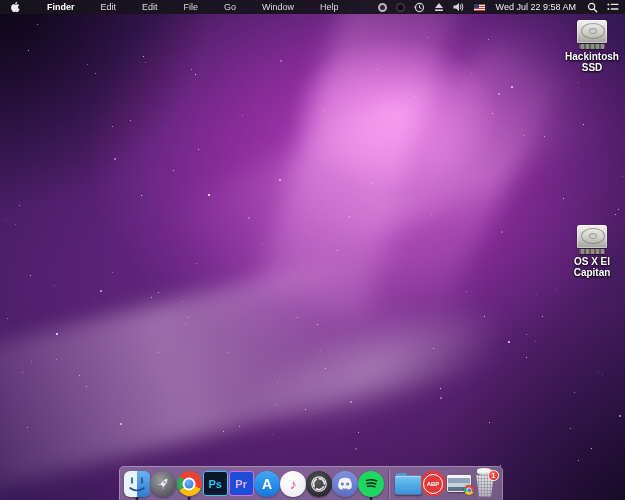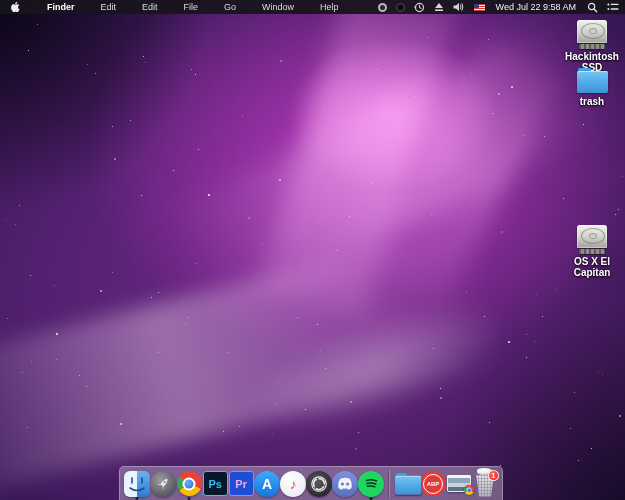--- a/index.html
+++ b/index.html
@@ -354,27 +354,20 @@
 </div>
 
 <div class="desk-icons">
   <div class="desk-item" style="top:6px;">
     <div class="drive-wrap">
         <div class="drive-body"></div>
         <div class="drive-base"></div>
       </div>
     <div class="desk-label">Hackintosh SSD</div>
   </div>
-  <div class="desk-item" style="top:53px;">
-    <div class="folder-ic">
-        <div class="folder-back"></div>
-        <div class="folder-front"></div>
-      </div>
-    <div class="desk-label">trash</div>
-  </div>
   <div class="desk-item" style="top:211px;">
     <div class="drive-wrap">
         <div class="drive-body"></div>
         <div class="drive-base"></div>
       </div>
     <div class="desk-label">OS X El Capitan</div>
   </div>
 </div>
 
 <div class="dock">

